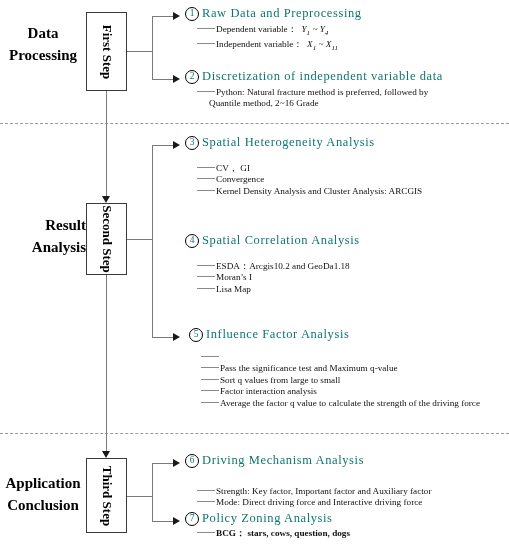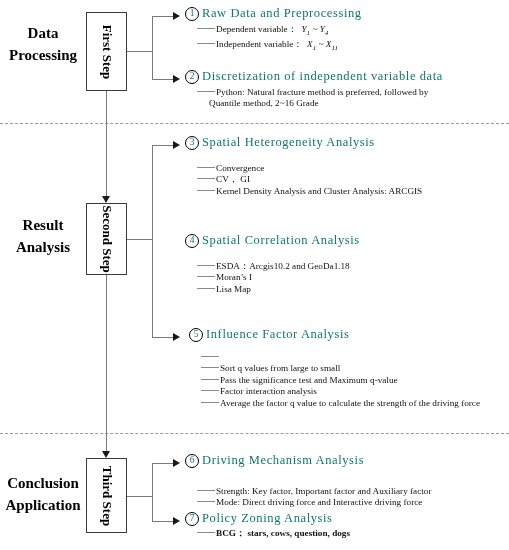--- a/index.html
+++ b/index.html
@@ -185,21 +185,21 @@
     <div class="item-title">
       <span class="circled">2</span><span>Discretization of independent variable data</span>
     </div>
     <ul class="sub-list indent" style="margin-top:3px;">
       <li class="wrap" style="text-indent:-12px; padding-left:12px; width:252px;">
         <span class="dashlead"></span><span>Python: Natural fracture method is preferred, followed by Quantile method, 2~16 Grade</span>
       </li>
     </ul>
   </div>
 
-  <div class="stage-label" style="top:214px;">
+  <div class="stage-label" style="top:214px;text-align:right;">
     <div>Result</div>
     <div>Analysis</div>
   </div>
 
   <div class="step-box" style="left:86px; top:203px; width:41px; height:72px;">
     <span class="vtext">Second Step</span>
   </div>
 
   <div class="line-h" style="left:127px; top:239px; width:25px;"></div>
   <div class="line-v" style="left:152px; top:145px; height:192px;"></div>
@@ -209,22 +209,22 @@
   <div class="arrow-r" style="left:173px; top:333px;"></div>
 
   <div class="line-v" style="left:106px; top:275px; height:178px;"></div>
   <div class="arrow-d" style="left:102px; top:451px;"></div>
 
   <div class="item" style="left:185px; top:135px;">
     <div class="item-title">
       <span class="circled">3</span><span>Spatial Heterogeneity Analysis</span>
     </div>
     <ul class="sub-list indent" style="margin-top:13px;">
+      <li><span class="dashlead"></span><span>CV， GI</span></li>
       <li><span class="dashlead"></span><span>Convergence</span></li>
-      <li><span class="dashlead"></span><span>CV， GI</span></li>
       <li><span class="dashlead"></span><span>Kernel Density Analysis and Cluster Analysis: ARCGIS</span></li>
     </ul>
   </div>
 
   <div class="item" style="left:185px; top:233px;">
     <div class="item-title">
       <span class="circled">4</span><span>Spatial Correlation Analysis</span>
     </div>
     <ul class="sub-list indent" style="margin-top:13px;">
       <li><span class="dashlead"></span><span>ESDA：Arcgis10.2 and GeoDa1.18</span></li>
@@ -232,30 +232,30 @@
       <li><span class="dashlead"></span><span>Lisa Map</span></li>
     </ul>
   </div>
 
   <div class="item" style="left:189px; top:327px;">
     <div class="item-title">
       <span class="circled">5</span><span>Influence Factor Analysis</span>
     </div>
     <ul class="sub-list indent" style="margin-top:10px;">
       <li><span class="dashlead"></span></li>
+      <li><span class="dashlead"></span><span>Pass the significance test and Maximum q-value</span></li>
       <li><span class="dashlead"></span><span>Sort q values from large to small</span></li>
-      <li><span class="dashlead"></span><span>Pass the significance test and Maximum q-value</span></li>
       <li><span class="dashlead"></span><span>Factor interaction analysis</span></li>
       <li><span class="dashlead"></span><span>Average the factor q value to calculate the strength of the driving force</span></li>
     </ul>
   </div>
 
   <div class="stage-label" style="top:472px;">
+    <div>Application</div>
     <div>Conclusion</div>
-    <div>Application</div>
   </div>
 
   <div class="step-box" style="left:86px; top:458px; width:41px; height:75px;">
     <span class="vtext">Third Step</span>
   </div>
 
   <div class="line-h" style="left:127px; top:496px; width:25px;"></div>
   <div class="line-v" style="left:152px; top:463px; height:58px;"></div>
   <div class="line-h" style="left:152px; top:463px; width:22px;"></div>
   <div class="arrow-r" style="left:173px; top:459px;"></div>

